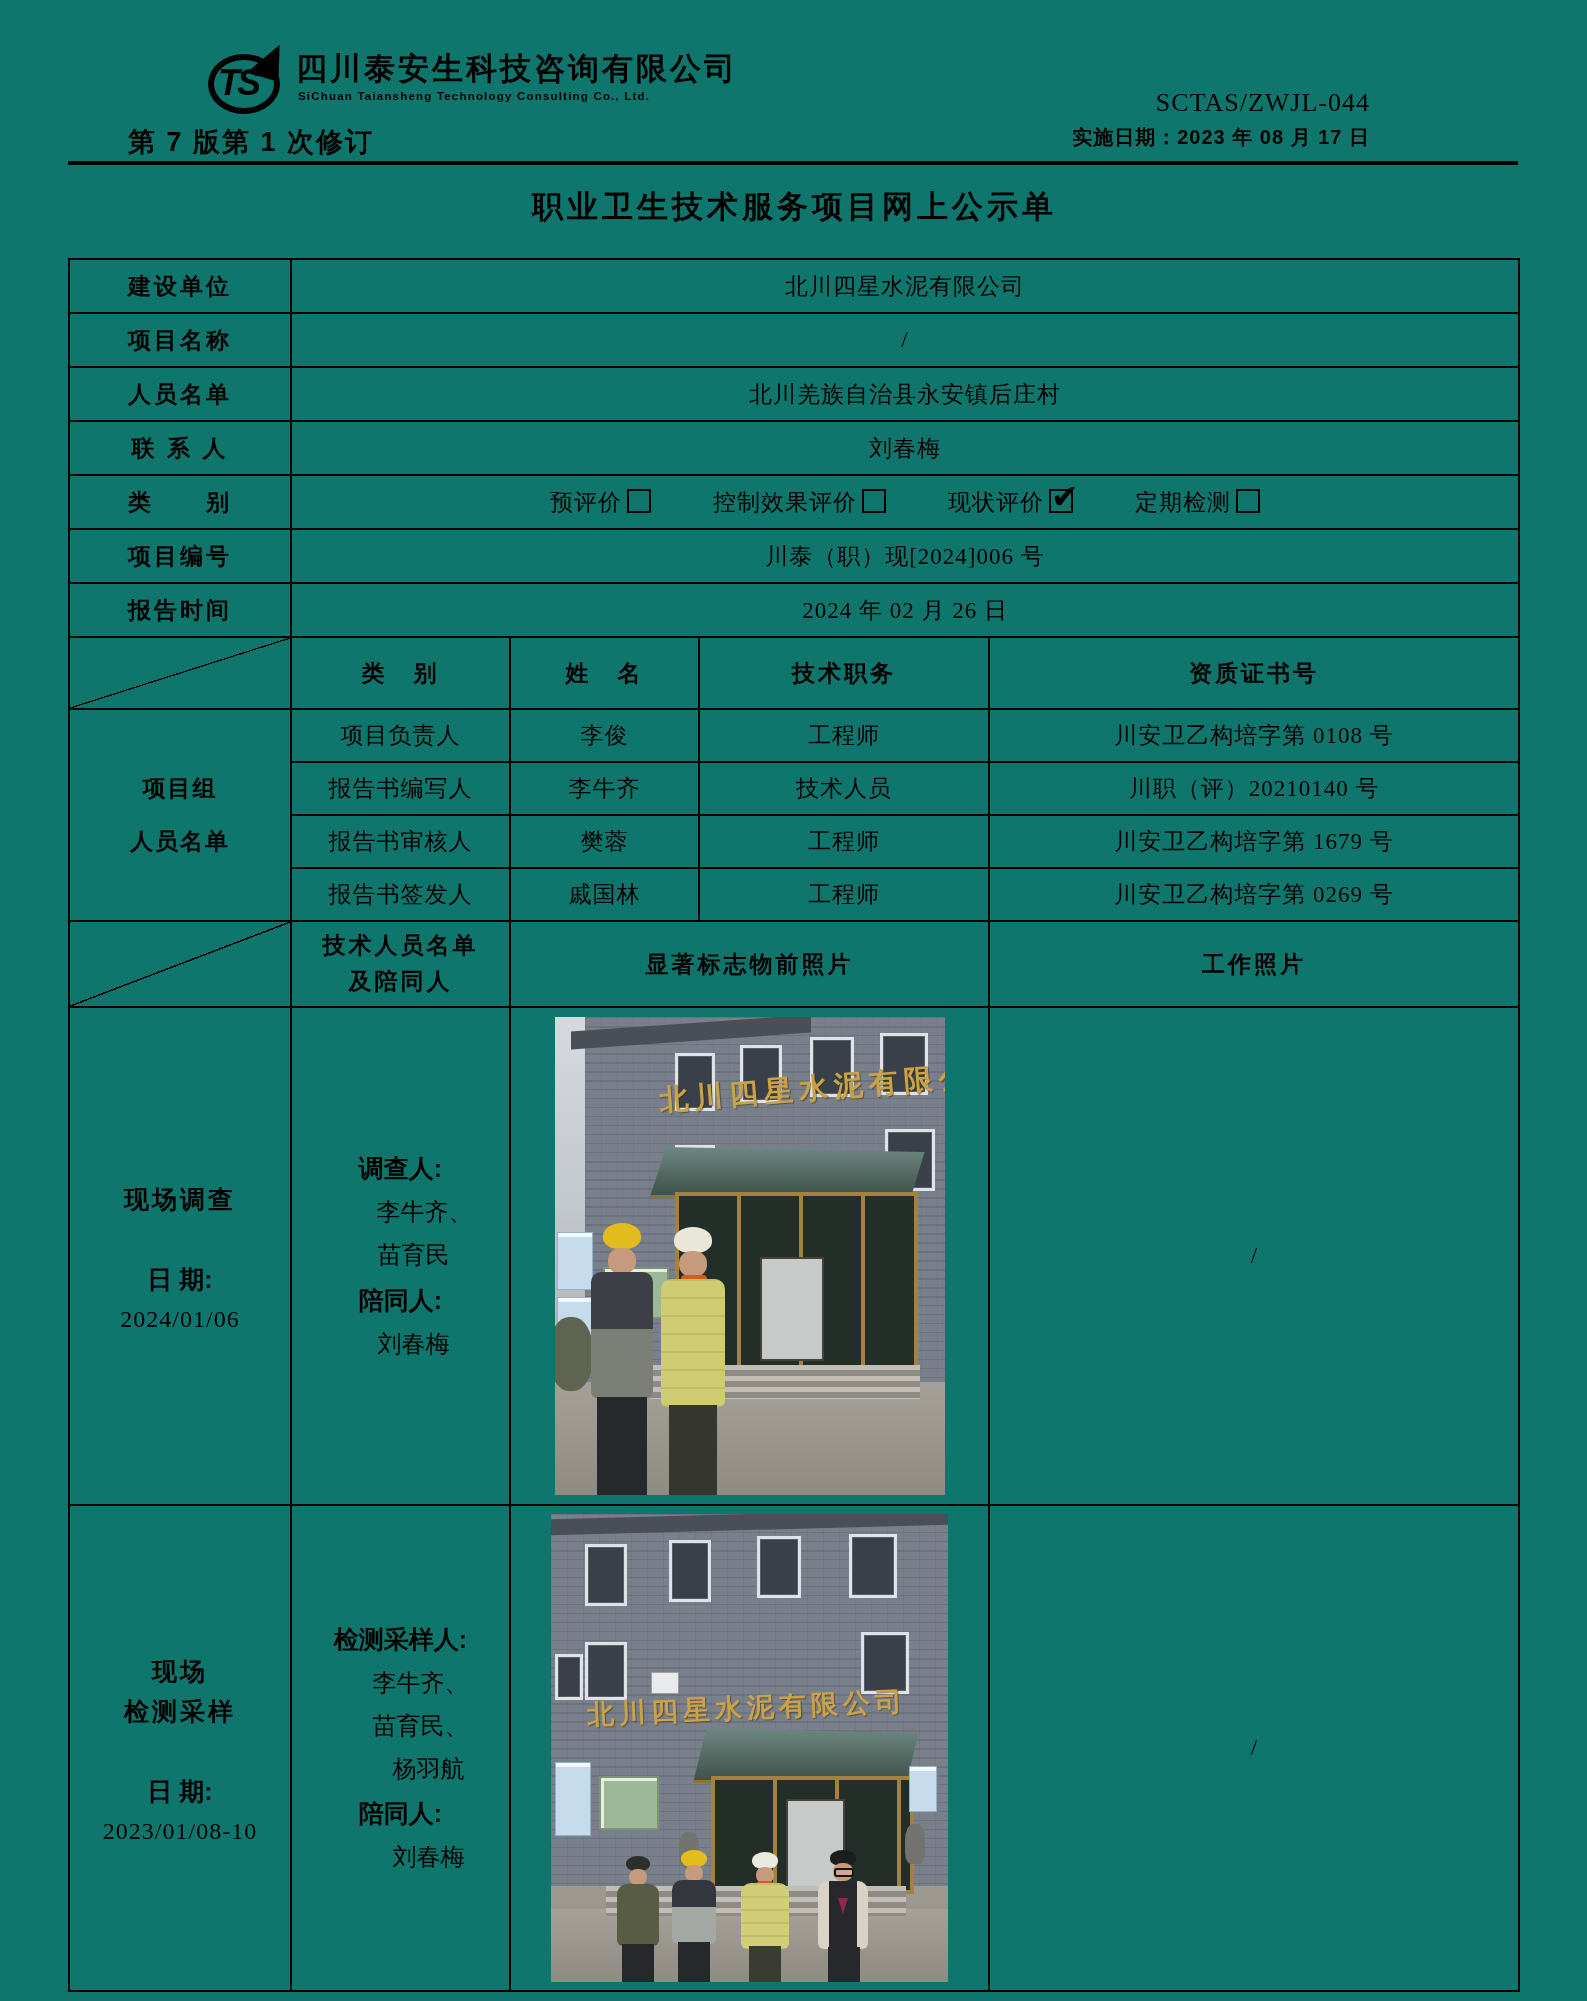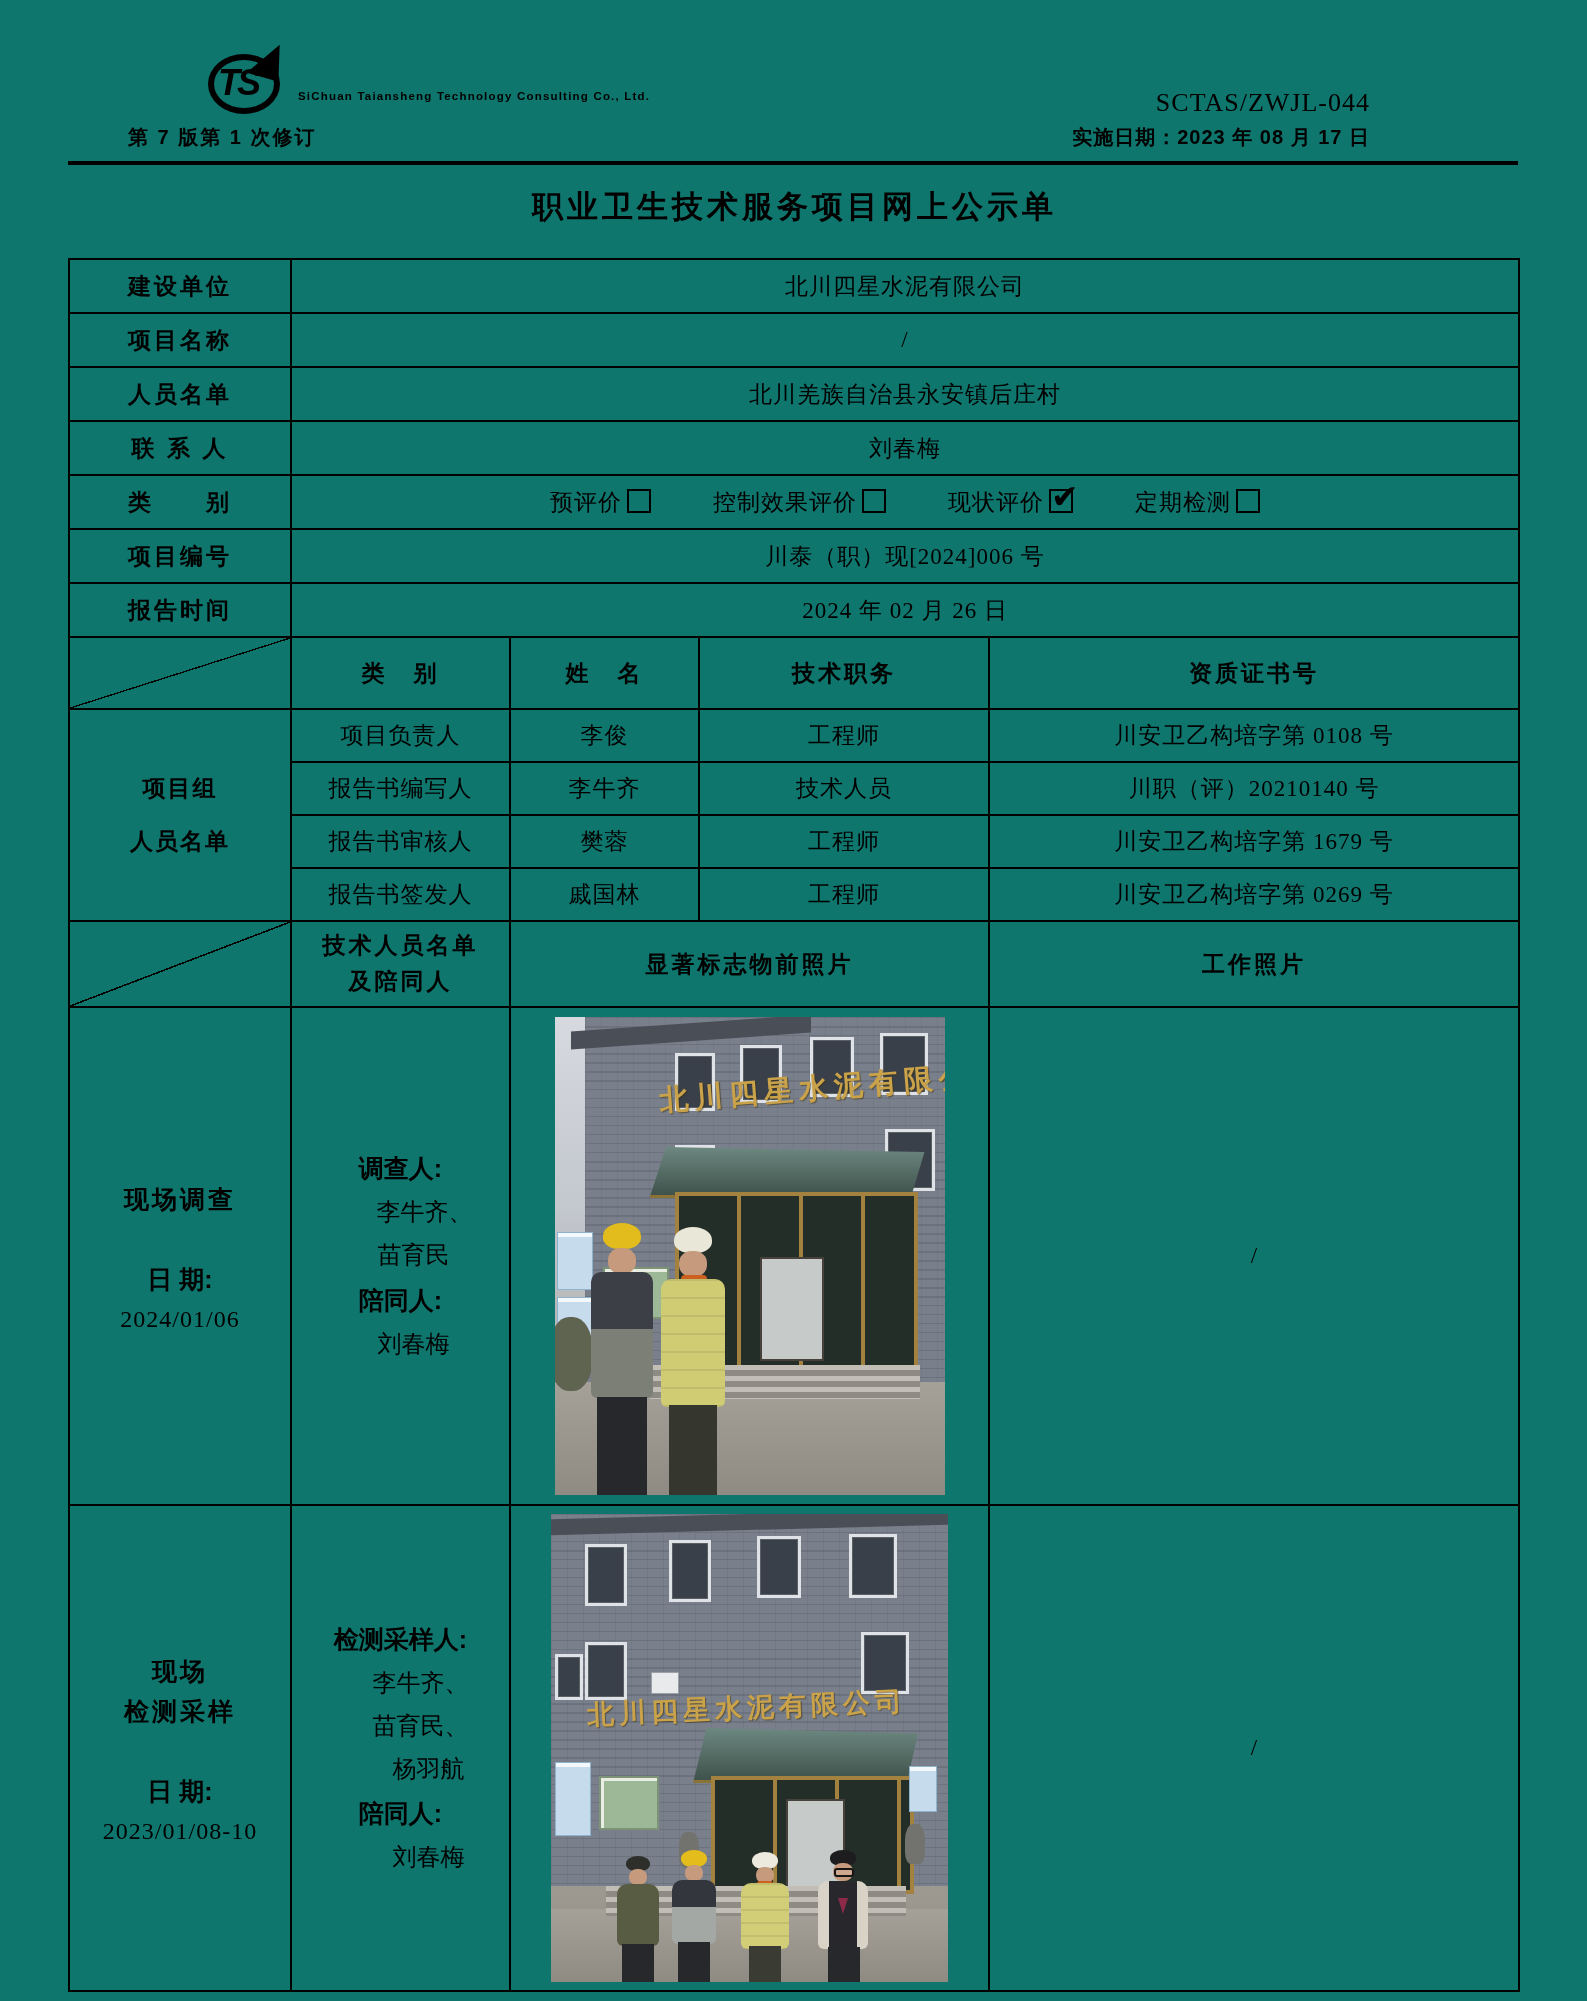--- a/index.html
+++ b/index.html
@@ -10,21 +10,21 @@
   .logo-circle{position:absolute;left:2px;top:4px;right:2px;bottom:2px;border:6px solid #000;border-radius:50%;}
   .logo-ts{position:absolute;left:12px;top:12px;font-family:"Liberation Sans",sans-serif;
            font-weight:bold;font-style:italic;font-size:36px;letter-spacing:-3px;}
   .logo-tri{position:absolute;right:-2px;top:-8px;width:0;height:0;border-left:24px solid transparent;
             border-right:9px solid transparent;border-bottom:36px solid #000;transform:rotate(16deg);}
   .company-cn{position:absolute;left:296px;top:48px;font-family:"Liberation Sans",sans-serif;
               font-weight:900;font-size:31px;letter-spacing:3px;}
   .company-en{position:absolute;left:298px;top:90px;font-family:"Liberation Sans",sans-serif;
               font-weight:bold;font-size:11.5px;letter-spacing:1.2px;}
   .doc-no{position:absolute;left:990px;top:88px;width:380px;text-align:right;font-size:26px;letter-spacing:1px;}
-  .revision{position:absolute;left:128px;top:124px;font-size:20px;font-weight:bold;
+  .revision{position:absolute;left:128px;top:124px;font-size:27px;font-weight:bold;
             font-family:"Liberation Sans",sans-serif;letter-spacing:2px;}
   .impl-date{position:absolute;left:880px;top:124px;width:490px;text-align:right;font-size:20px;
              font-weight:bold;font-family:"Liberation Sans",sans-serif;letter-spacing:1px;}
   .rule{position:absolute;left:68px;top:161px;width:1450px;height:4px;background:#000;}
   .title{position:absolute;left:1px;top:186px;width:100%;text-align:center;font-size:31px;font-weight:bold;
          font-family:"Liberation Sans",sans-serif;letter-spacing:4px;}
   
   table.main{position:absolute;left:68px;top:258px;width:1450px;border-collapse:collapse;table-layout:fixed;}
   table.main td{border:2px solid #000;padding:0;text-align:center;vertical-align:middle;
                 font-size:23px;overflow:hidden;}
@@ -81,20 +81,21 @@
 </head>
 <body>
 
 <div class="page">
 
   <div class="logo-mark">
     <span class="logo-circle"></span>
     <span class="logo-ts">TS</span>
     <span class="logo-tri"></span>
   </div>
+  <div class="company-cn">四川泰安生科技咨询有限公司</div>
   <div class="company-en">SiChuan Taiansheng Technology Consulting Co., Ltd.</div>
   <div class="doc-no">SCTAS/ZWJL-044</div>
   <div class="revision">第 7 版第 1 次修订</div>
   <div class="impl-date">实施日期：2023 年 08 月 17 日</div>
   <div class="rule"></div>
   <div class="title">职业卫生技术服务项目网上公示单</div>
 
   <table class="main">
     <colgroup>
         <col style="width:222px">

